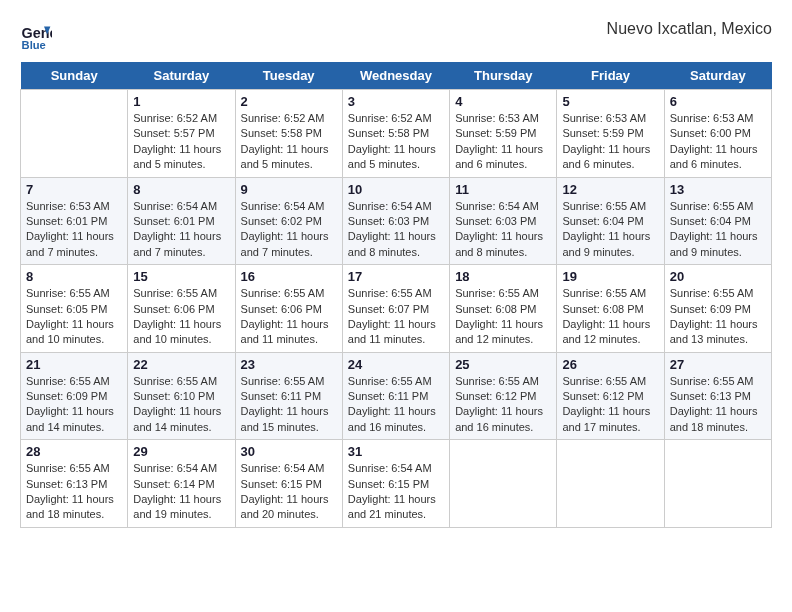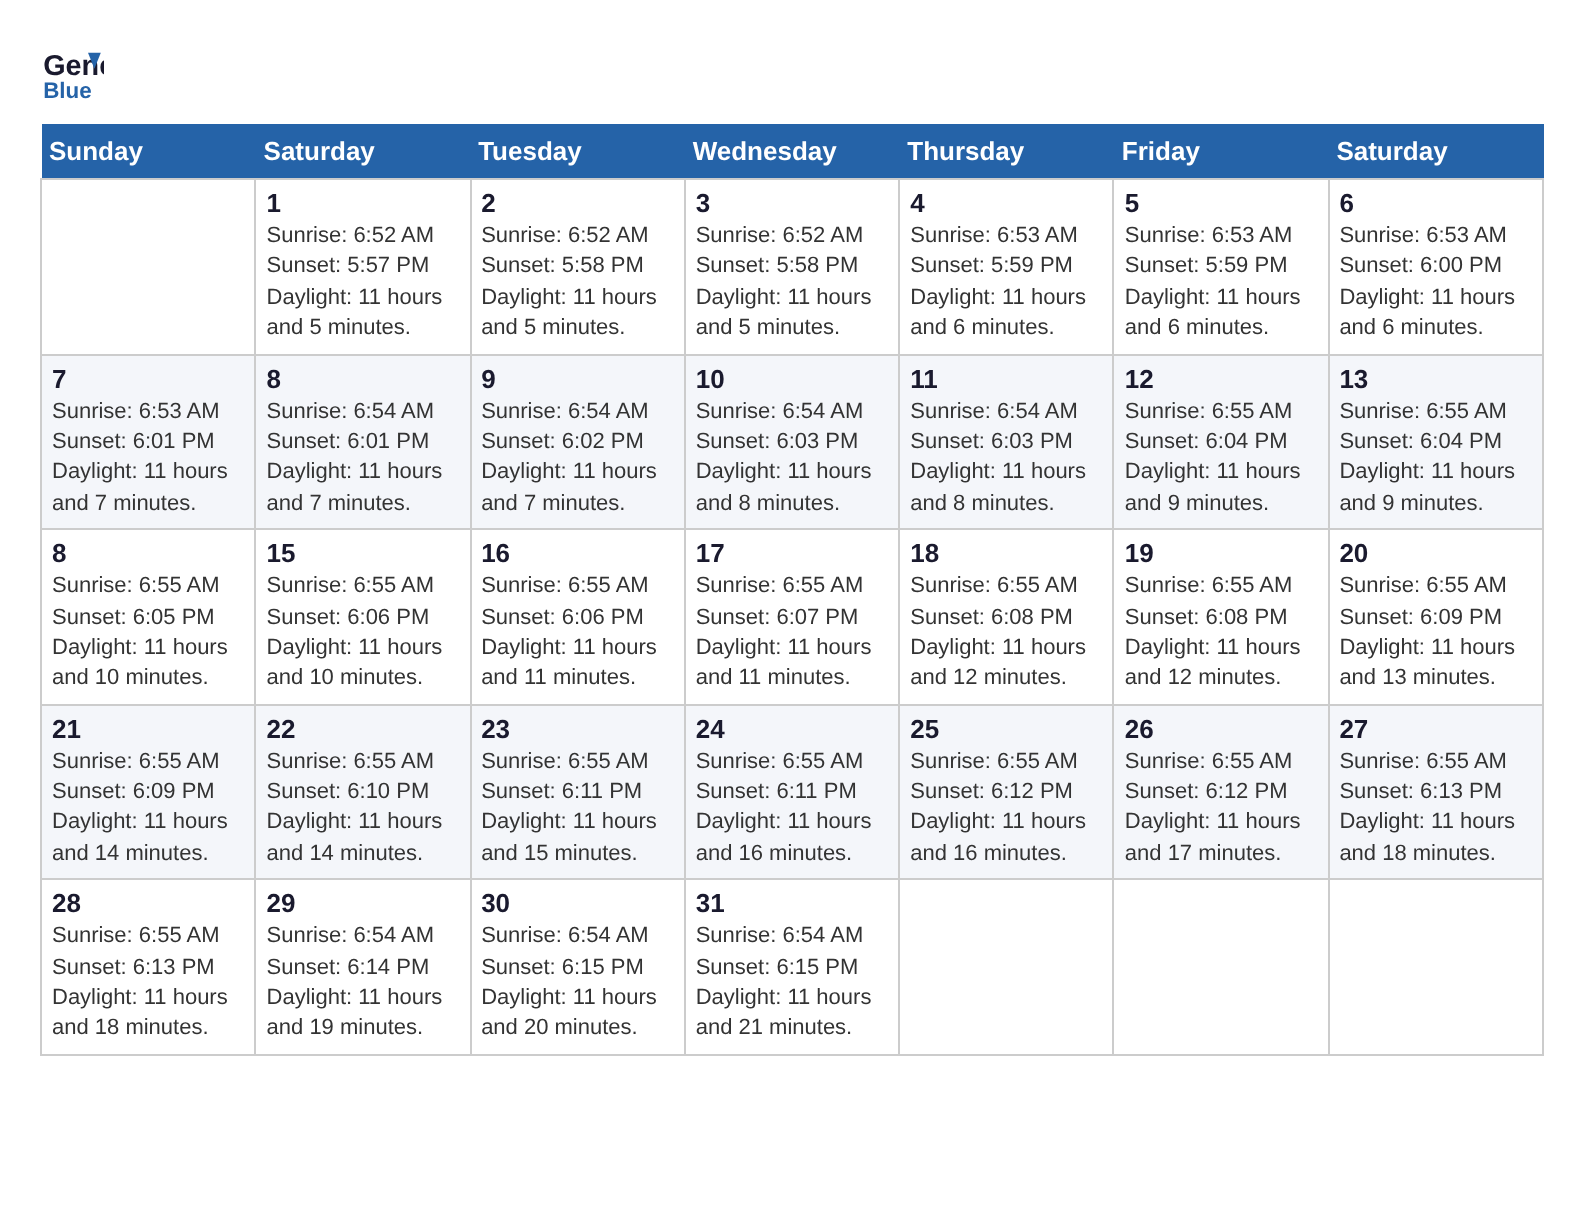--- a/index.html
+++ b/index.html
@@ -39,21 +39,21 @@
     }
     table {
       width: 100%;
       border-collapse: collapse;
       font-size: 11px;
     }
     th {
       background-color: #2563a8;
       color: #fff;
       padding: 6px 4px;
-      text-align: left;
+      text-align: center;
       font-size: 13px;
       font-weight: bold;
     }
     td {
       border: 1px solid #ccc;
       vertical-align: top;
       padding: 4px 5px;
       height: 80px;
       width: 14.28%;
     }
@@ -85,20 +85,21 @@
 
 <div class="header">
   <div class="logo">
     <svg class="logo-icon" viewBox="0 0 40 40">
       <text x="2" y="22" font-size="18" font-weight="bold" fill="#1a1a2e">General</text>
       <text x="2" y="36" font-size="14" font-weight="bold" fill="#2563a8">Blue</text>
       <polygon points="30,8 38,8 34,18" fill="#2563a8"></polygon>
     </svg>
   </div>
   <div class="title-section">
+    <div class="location">Nuevo Ixcatlan, Mexico</div>
   </div>
 </div>
 
 <table>
   <thead>
     <tr>
     <th>Sunday</th>
         <th>Saturday</th>
         <th>Tuesday</th>
         <th>Wednesday</th>

